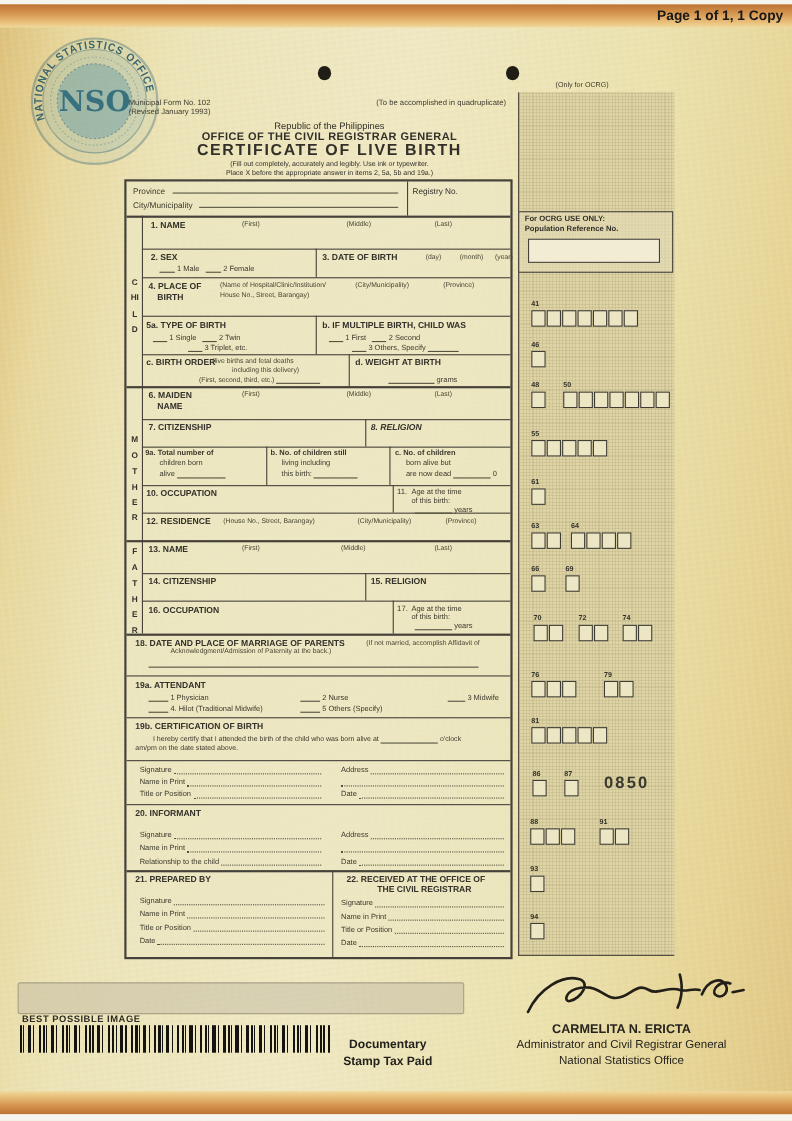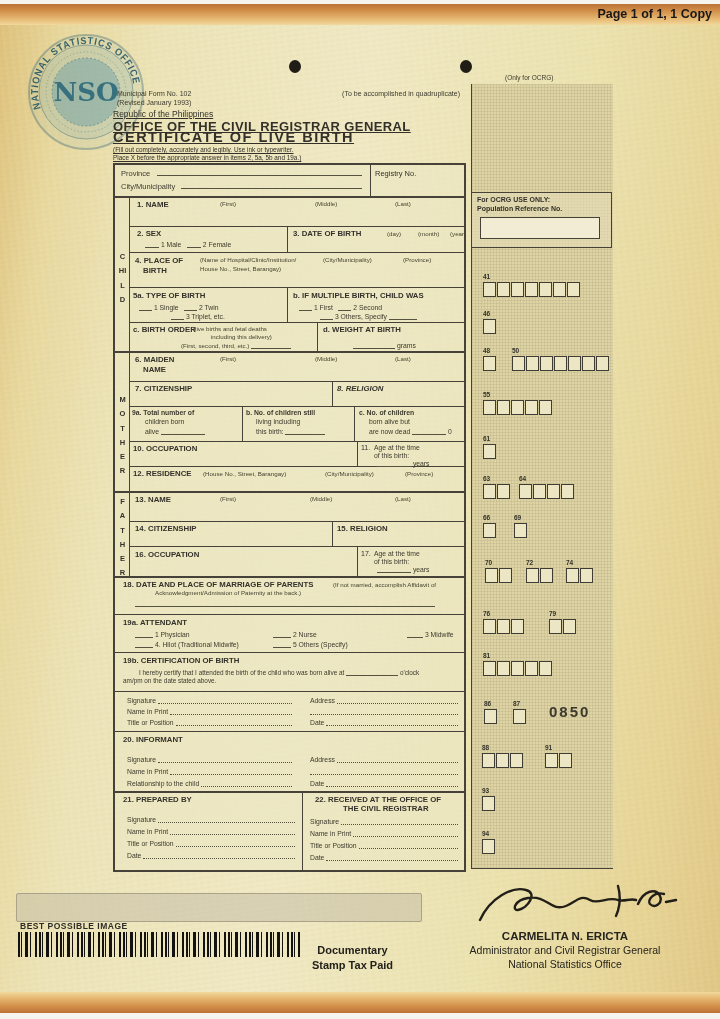--- a/index.html
+++ b/index.html
@@ -12,21 +12,21 @@
   .band-top,.band-bot{position:absolute;left:0;width:720px;height:21px;}
   .band-top{top:4px;background:linear-gradient(180deg,#bd7234 0%,#d3924c 35%,#e8bd77 75%,#f0d99d 100%);}
   .band-bot{top:992px;background:linear-gradient(0deg,#bd7234 0%,#d3924c 35%,#e8bd77 75%,#f0d99d 100%);}
   .white-top{position:absolute;left:0;top:0;width:720px;height:4px;background:#f6f4ee;}
   .white-bot{position:absolute;left:0;top:1013px;width:720px;height:6px;background:#f6f4ee;}
   .page-label{position:absolute;top:7px;right:8px;font-size:12.5px;font-weight:bold;color:#181818;}
   .hole{position:absolute;width:12px;height:13px;border-radius:50%;background:#201d17;}
   
   .hdr{position:absolute;left:113px;top:88px;width:349px;}
   .h-small{position:absolute;font-size:7px;color:#3d3a2e;line-height:1.25;}
-  .h-center{position:absolute;left:0;width:100%;text-align:left;color:#33302a;text-decoration:underline;}
+  .h-center{position:absolute;left:12px;width:100%;text-align:center;color:#33302a;}
   .title{font-weight:bold;letter-spacing:1.5px;font-size:14.5px;}
   
   .form{position:absolute;left:113px;top:163px;width:349px;height:705px;
     border:2px solid #46423a;background:rgba(235,231,196,.66);}
   .hl,.vl{position:absolute;background:#46423a;}
   .hl{height:1px;} .hl.th{height:2px;}
   .vl{width:1px;}
   .b{position:absolute;font-weight:bold;font-size:7.8px;color:#33312a;white-space:nowrap;text-align:right;}
   .s{position:absolute;font-size:6.2px;color:#45432f;white-space:nowrap;}
   .o{position:absolute;font-size:6.8px;color:#3c392c;white-space:nowrap;}
@@ -102,21 +102,21 @@
     <text x="64" y="73" text-anchor="middle" font-family="DejaVu Serif, serif" font-size="26" font-weight="bold" fill="rgba(30,95,115,.8)">NSO</text>
   </svg>
 
   <div class="hole" style="left:289px;top:60px;"></div>
   <div class="hole" style="left:460px;top:60px;"></div>
 
   <div class="hdr">
     <div class="h-small" style="left:4px;top:2px;"><span>Municipal Form No. 102</span><br><span>(Revised January 1993)</span></div>
     <div class="h-small" style="right:2px;top:2px;">(To be accomplished in quadruplicate)</div>
     <div class="h-center" style="top:21px;font-size:8.5px;">Republic of the Philippines</div>
-    <div class="h-center" style="top:31px;font-size:13px;font-weight:bold;letter-spacing:.4px;">OFFICE OF THE CIVIL REGISTRAR GENERAL</div>
+    <div class="h-center" style="top:31px;font-size:10px;font-weight:bold;letter-spacing:.4px;">OFFICE OF THE CIVIL REGISTRAR GENERAL</div>
     <div class="h-center title" style="top:41px;">CERTIFICATE OF LIVE BIRTH</div>
     <div class="h-center" style="top:58px;font-size:6.4px;">(Fill out completely, accurately and legibly. Use ink or typewriter.</div>
     <div class="h-center" style="top:66px;font-size:6.4px;">Place X before the appropriate answer in items 2, 5a, 5b and 19a.)</div>
   </div>
 
   <div class="form">
 
     <div class="hl th" style="left:0;top:31px;width:349px;"></div>
     <div class="hl" style="left:14px;top:61px;width:335px;"></div>
     <div class="hl" style="left:14px;top:87px;width:335px;"></div>

